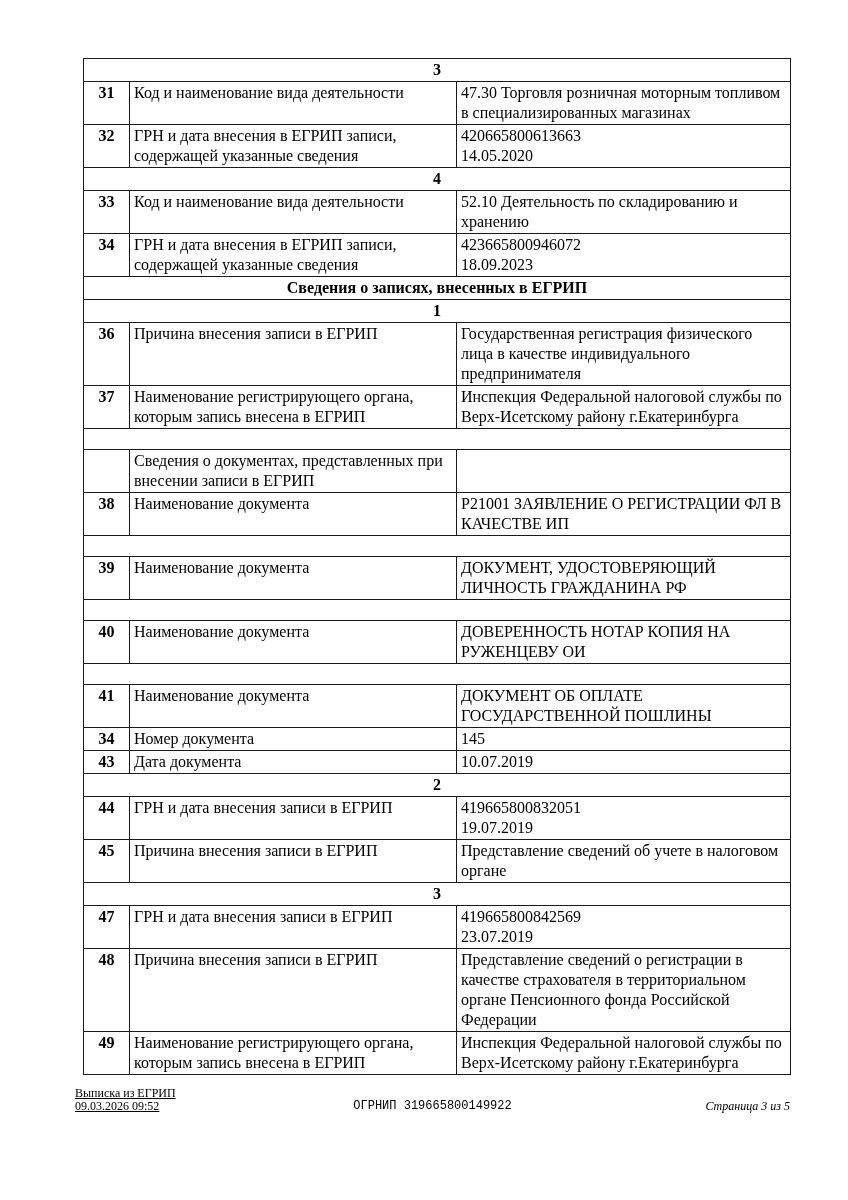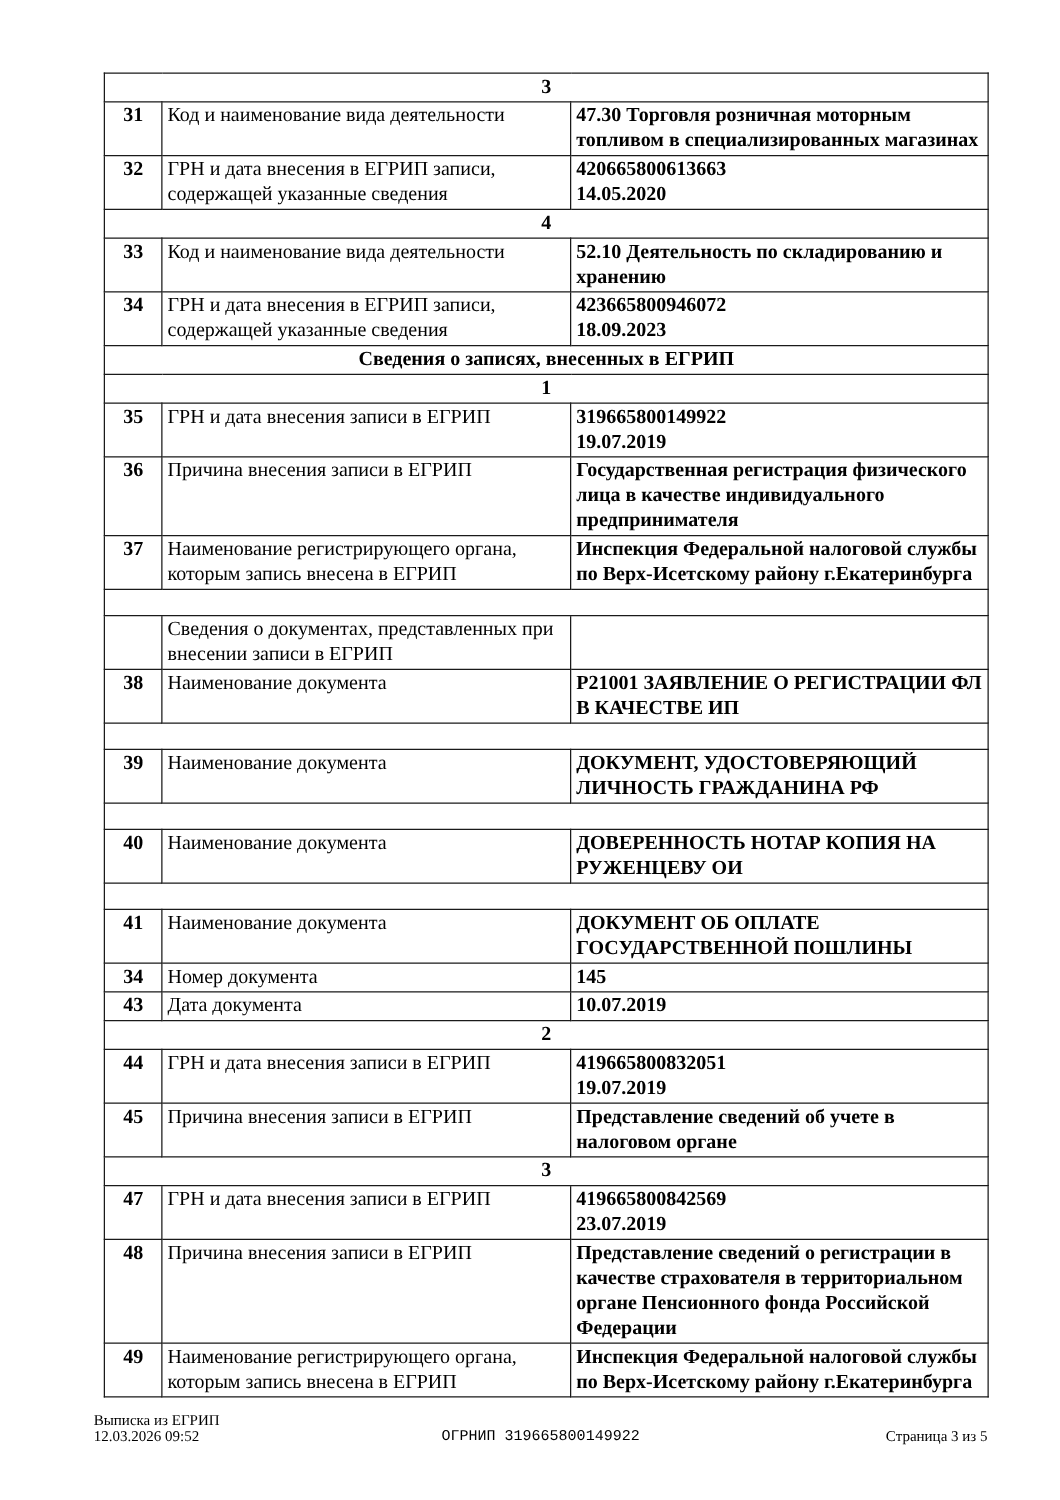--- a/index.html
+++ b/index.html
@@ -31,21 +31,20 @@
     padding: 1px 4px;
     overflow: hidden;
     word-wrap: break-word;
   }
   td.num-cell {
     text-align: center;
     font-weight: bold;
   }
   td.value-cell {
     white-space: pre-line;
-    font-weight: bold;
   }
   td.section-cell {
     font-weight: bold;
     text-align: center;
   }
   td.title-cell {
     font-weight: bold;
     text-align: center;
     margin-top: 12px;
   }
@@ -53,23 +52,23 @@
     height: 18px;
   }
   .footer {
     display: flex;
     align-items: flex-end;
     width: 715px;
     margin: 12px 0 0 75px;
     font-size: 12px;
     line-height: 13px;
   }
-  .footer-left  { width: 220px; text-align: left; }
+  .footer-left  { width: 220px; text-align: left; text-decoration: underline; }
   .footer-center{ flex: 1; text-align: center; font-family: Liberation Mono, monospace; }
-  .footer-right { width: 220px; text-align: right; }
+  .footer-right { width: 220px; text-align: right; font-style: italic; }
 </style>
 </head>
 <body>
 
 <div class="page">
 
   <table class="egrip-table">
     <colgroup>
       <col style="width:46px">
       <col style="width:327px">
@@ -104,26 +103,20 @@
           <td class="value-cell">423665800946072
 18.09.2023</td>
         </tr>
         <tr>
           <td colspan="3" class="title-cell">Сведения о записях, внесенных в ЕГРИП</td>
         </tr>
         <tr>
           <td colspan="3" class="section-cell">1</td>
         </tr>
         <tr>
-          <td class="num-cell">35</td>
-          <td class="label-cell">ГРН и дата внесения записи в ЕГРИП</td>
-          <td class="value-cell">319665800149922
-19.07.2019</td>
-        </tr>
-        <tr>
           <td class="num-cell">36</td>
           <td class="label-cell">Причина внесения записи в ЕГРИП</td>
           <td class="value-cell">Государственная регистрация физического лица в качестве индивидуального предпринимателя</td>
         </tr>
         <tr>
           <td class="num-cell">37</td>
           <td class="label-cell">Наименование регистрирующего органа, которым запись внесена в ЕГРИП</td>
           <td class="value-cell">Инспекция Федеральной налоговой службы по Верх-Исетскому району г.Екатеринбурга</td>
         </tr>
         <tr>
@@ -205,19 +198,19 @@
           <td class="num-cell">49</td>
           <td class="label-cell">Наименование регистрирующего органа, которым запись внесена в ЕГРИП</td>
           <td class="value-cell">Инспекция Федеральной налоговой службы по Верх-Исетскому району г.Екатеринбурга</td>
         </tr>
       </tbody>
   </table>
 
   <div class="footer">
     <div class="footer-left">
       <div>Выписка из ЕГРИП</div>
-      <div>12.03.2026 09:52</div>
+      <div>09.03.2026 09:52</div>
     </div>
     <div class="footer-center">ОГРНИП 319665800149922</div>
     <div class="footer-right">Страница 3 из 5</div>
   </div>
 
 </div>
 
 </body></html>

